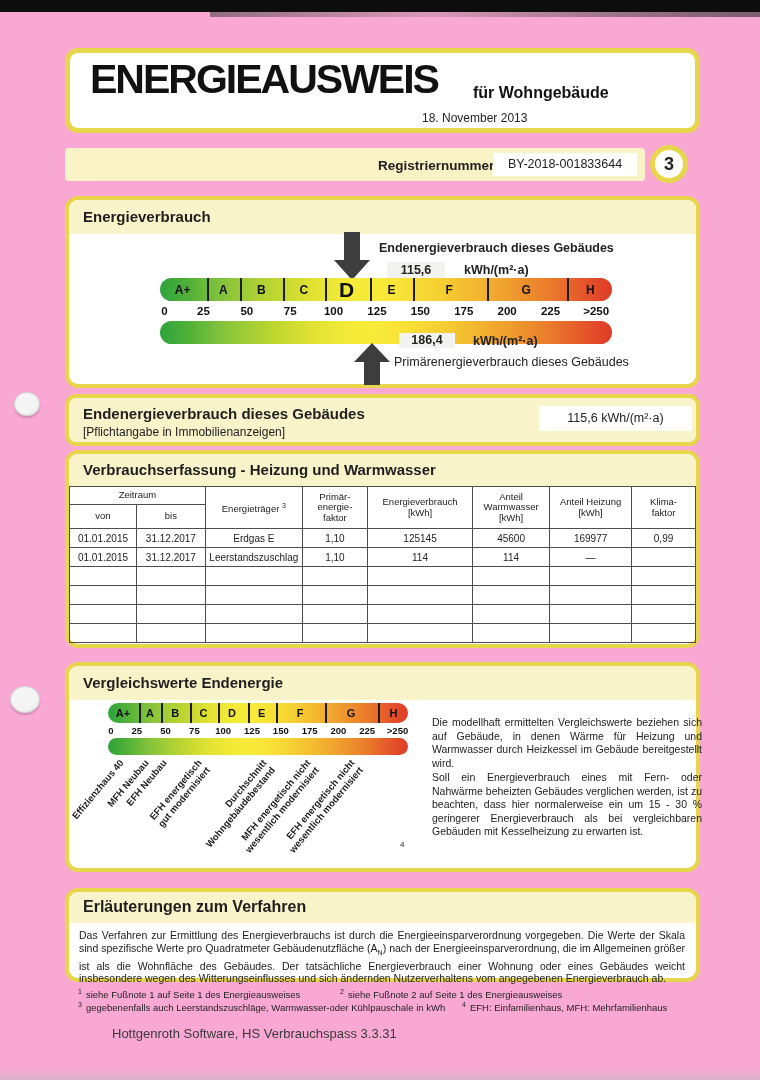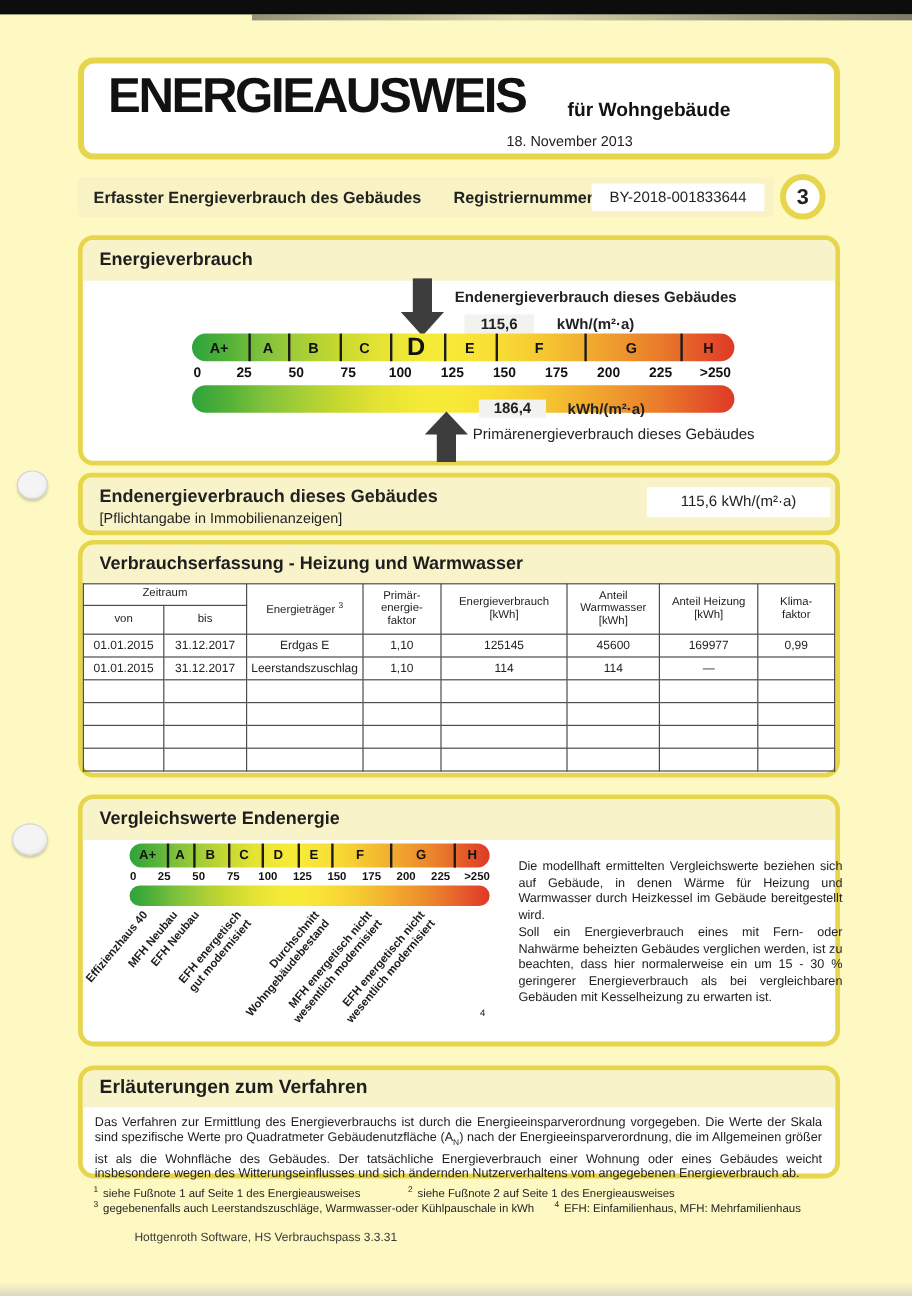--- a/index.html
+++ b/index.html
@@ -1,18 +1,18 @@
 <!DOCTYPE html>
 <html><head>
 <meta charset="utf-8">
 <style>
   * { margin:0; padding:0; box-sizing:border-box; }
   html,body { background:#ffffff; }
   body { font-family:"Liberation Sans", sans-serif; color:#222; }
-  .canvas { position:relative; width:760px; height:1080px; background:#fef9c3; overflow:hidden; }
+  .canvas { position:relative; width:760px; height:1080px; background:#f9a8d4; overflow:hidden; }
 
   
   .scan-top { position:absolute; left:0; top:0; width:760px; height:12px; background:#0d0d0d; }
   .scan-top:after { content:""; position:absolute; left:210px; top:12px; width:550px; height:5px;
     background:linear-gradient(90deg, rgba(60,60,60,.55), rgba(90,90,90,.2) 40%, rgba(60,60,60,.5) 75%, rgba(40,40,40,.6)); }
   .scan-bottom { position:absolute; left:0; bottom:0; width:760px; height:12px;
     background:linear-gradient(180deg, rgba(255,255,255,0), rgba(190,190,190,.55)); }
   .hole { position:absolute; border-radius:50%; background:radial-gradient(circle at 45% 40%, #f4f4f4 55%, #e2e2e2);
     border:1px solid #d3d3d3; box-shadow:0 2px 2px rgba(0,0,0,.18); }
   .hole1 { left:14px; top:392px; width:26px; height:24px; }
@@ -115,39 +115,38 @@
   .sec-explain .sec-strip { height:31px; }
   .sec-explain .sec-title { top:6px; font-size:16px; }
   .ex-text { position:absolute; left:10px; top:37px; width:606px; font-size:10.5px; line-height:12.8px; text-align:justify; }
   .ex-text sub { font-size:7px; }
 
   
   .footnote { position:absolute; font-size:9.5px; color:#222; white-space:nowrap; }
   .footnote sup { font-size:7px; margin-right:4px; }
   .fn1 { left:78px; top:988px; } .fn2 { left:340px; top:988px; }
   .fn3 { left:78px; top:1001px; } .fn4 { left:462px; top:1001px; }
-  .credit { position:absolute; left:88px; top:1026px; font-size:10px; color:#3a3a3a;padding-left:24px; }
+  .credit { position:absolute; left:88px; top:1026px; font-size:13px; color:#3a3a3a;padding-left:24px; }
 </style>
 </head>
 <body>
 
 <div class="canvas">
   <div class="scan-top"></div>
   <div class="scan-bottom"></div>
   <div class="hole hole1"></div>
   <div class="hole hole2"></div>
 
   <div class="ybox title-box">
     <div class="main-title">ENERGIEAUSWEIS</div>
     <div class="title-for">für Wohngebäude</div>
     <div class="law-date">18. November 2013</div>
   </div>
 
   <div class="info-strip">
-    <span class="info-label">Erfasster Energieverbrauch des Gebäudes</span>
     <span class="reg-label"><span>Registriernummer</span> <sup>2</sup></span>
     <span class="reg-value-box">BY-2018-001833644</span>
   </div>
   <div class="page-circle">3</div>
 
   <div class="ybox sec-consumption">
     <div class="sec-strip"></div>
     <div class="sec-title" style="top:8px">Energieverbrauch</div>
 
     <div class="arrow arrow-down">

